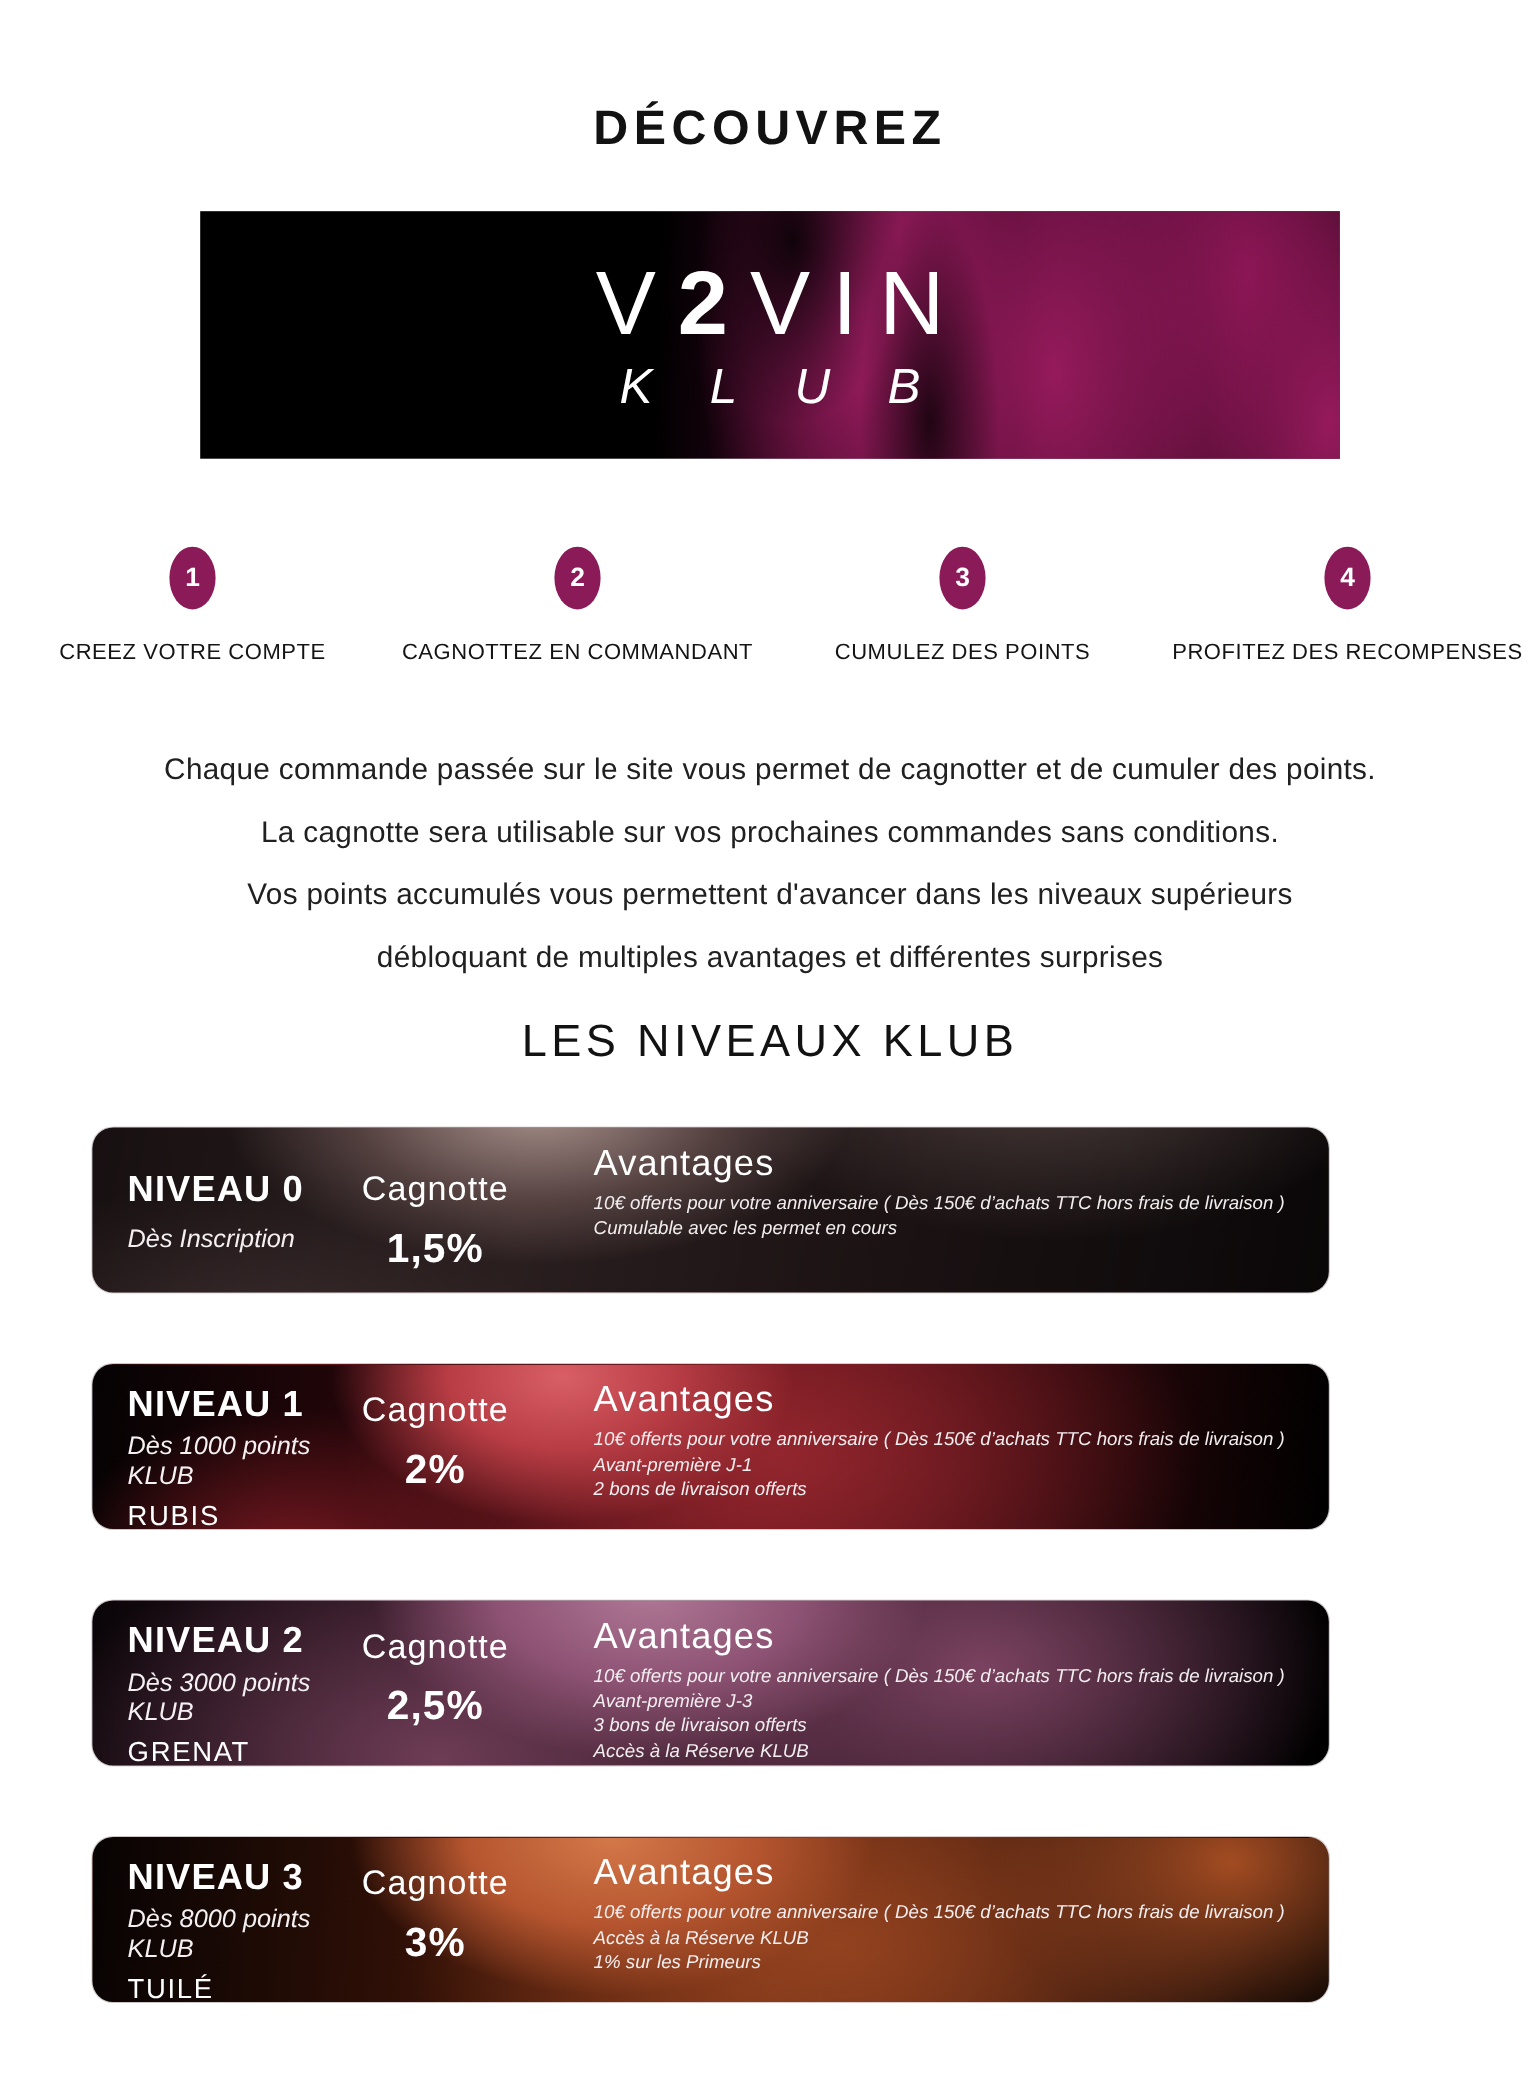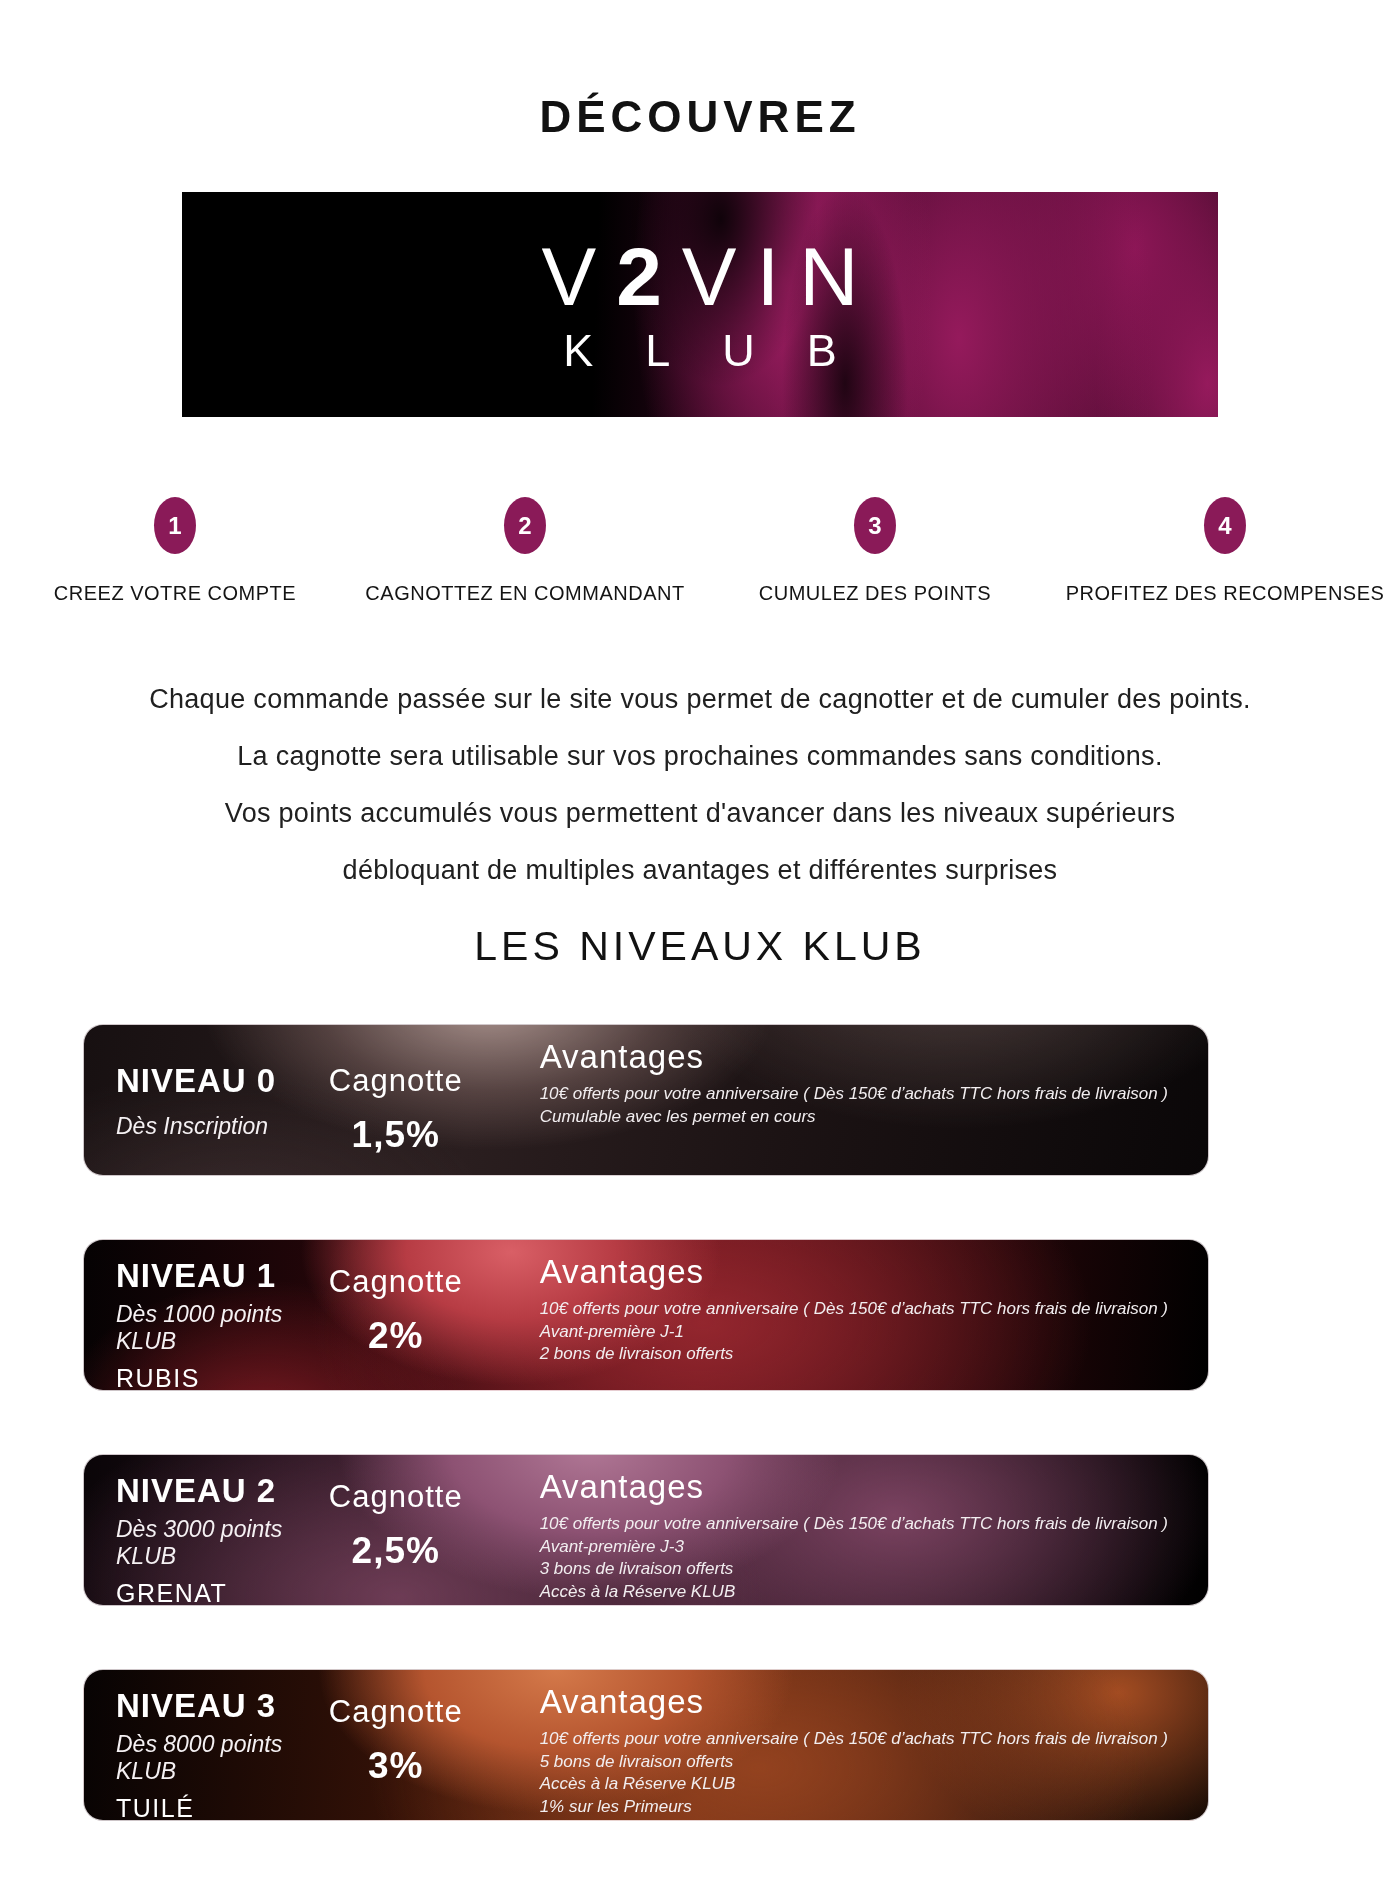--- a/index.html
+++ b/index.html
@@ -40,21 +40,21 @@
     color:#ffffff;
   }
   .brand-line1 {
     font-size:82px; font-weight:300; letter-spacing:20px;
     text-indent:20px; line-height:1;
   }
   .brand-line1 .brand-accent { font-weight:700; }
   .brand-line2 {
     margin-top:10px;
     font-size:45px; font-weight:300; letter-spacing:52px;
-    text-indent:52px; line-height:1;
+    text-indent:52px; line-height:1;font-style:italic;
   }
 
   
   .steps {
     display:flex; width:1400px; margin-top:80px;
   }
   .step {
     flex:1 1 0; display:flex; flex-direction:column; align-items:center;
   }
   .step-badge {
@@ -246,19 +246,18 @@
       <p class="card-req">Dès 8000 points KLUB</p>
       <p class="card-tier">TUILÉ</p>
     </div>
     <div class="col-mid">
       <p class="cagnotte-label">Cagnotte</p>
       <p class="cagnotte-value">3%</p>
     </div>
     <div class="col-right">
       <h4 class="avantages-title">Avantages</h4>
       <p class="avantage-item">10€ offerts pour votre anniversaire ( Dès 150€ d’achats TTC hors frais de livraison )</p>
-      <p class="avantage-item">5 bons de livraison offerts</p>
       <p class="avantage-item">Accès à la Réserve KLUB</p>
       <p class="avantage-item">1% sur les Primeurs</p>
     </div>
   </section>
 
 </div>
 
 </body></html>

